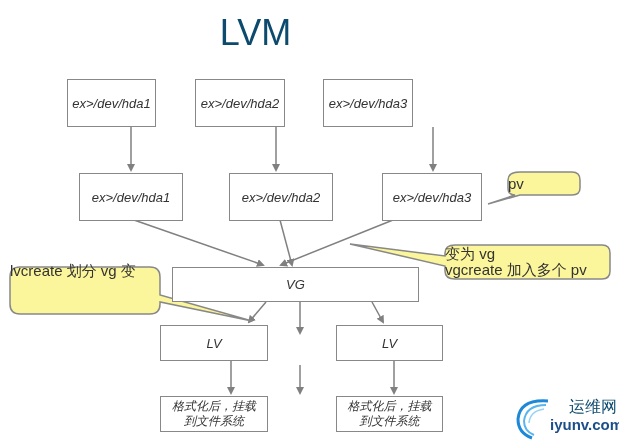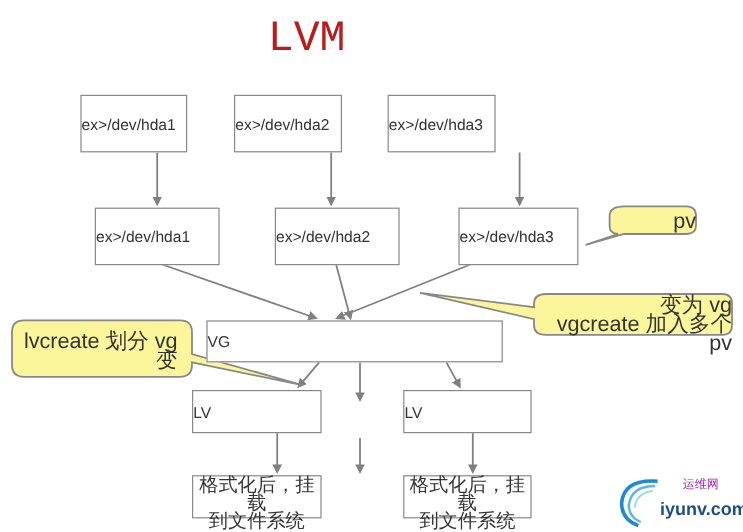--- a/index.html
+++ b/index.html
@@ -1,27 +1,27 @@
 <!DOCTYPE html>
 <html><head>
   <meta charset="utf-8">
   <style>
     html, body { margin: 0; padding: 0; background: #ffffff; }
     body { width: 619px; height: 443px; position: relative; overflow: hidden;
            font-family: "Liberation Sans", "DejaVu Sans", sans-serif; }
     .title { position: absolute; left: 0; width: 511px; top: 12px; text-align: center;
-             font-size: 36px; color: #b91c1c; font-family: Liberation Mono, monospace; }
+             font-size: 36px; color: #0c4a6e; }
     .box { position: absolute; box-sizing: border-box; border: 1.5px solid #888888; background: #ffffff;
-           display: flex; align-items: center; text-align: center;
-           color: #333333; font-size: 13px; }
-    .box.small { font-size: 16px; line-height: 15px; }
-    .callout-text { position: absolute; text-align: right; color: #333333; font-size: 18px; line-height: 16px; }
+           display: flex; align-items: center; justify-content: center; text-align: center;
+           color: #333333; font-size: 13px; font-style: italic; }
+    .box.small { font-size: 12px; line-height: 15px; }
+    .callout-text { position: absolute; text-align: left; color: #333333; font-size: 15px; line-height: 16px; }
     svg.lines { position: absolute; left: 0; top: 0; }
     .logo { position: absolute; left: 512px; top: 395px; width: 105px; height: 45px; }
-    .logo-cn { position: absolute; left: 57px; top: 2px; font-size: 10px; color: #a21caf; }
+    .logo-cn { position: absolute; left: 57px; top: 2px; font-size: 16px; color: #0c4a6e; }
     .logo-en { position: absolute; left: 22px; top: 21px; font-size: 15px; font-weight: bold; color: #1c4f8a; margin-left: 16px; }
   </style>
 </head>
 <body>
 
 <div class="title">LVM</div>
 
 <svg class="lines" width="619" height="443">
   <defs>
     <marker id="arr" markerWidth="8" markerHeight="8" refX="6" refY="4" orient="auto" markerUnits="userSpaceOnUse">
@@ -92,21 +92,21 @@
   <span>到文件系统</span>
 </div>
 
 <div class="callout-text" style="left:508px;top:176px;width:72px;">
   <span>pv</span>
 </div>
 <div class="callout-text" style="left:445px;top:246px;width:165px;">
   <div>变为 vg</div>
   <div>vgcreate 加入多个 pv</div>
 </div>
-<div class="callout-text" style="left:10px;top:276px;width:138px;">
+<div class="callout-text" style="left:10px;top:263px;width:138px;">
   <div>lvcreate 划分 vg 变</div>
 </div>
 
 <div class="logo">
   <svg width="40" height="45" style="position:absolute;left:0;top:0;">
     <path d="M36,6 Q8,4 6,24 Q6,38 20,43" fill="none" stroke="#1e88d8" stroke-width="3"></path>
     <path d="M34,10 Q14,10 12,26 Q12,36 22,40" fill="none" stroke="#5ab4ee" stroke-width="2"></path>
     <path d="M32,14 Q18,16 17,28" fill="none" stroke="#9ad2f6" stroke-width="1.5"></path>
   </svg>
   <span class="logo-cn">运维网</span>

